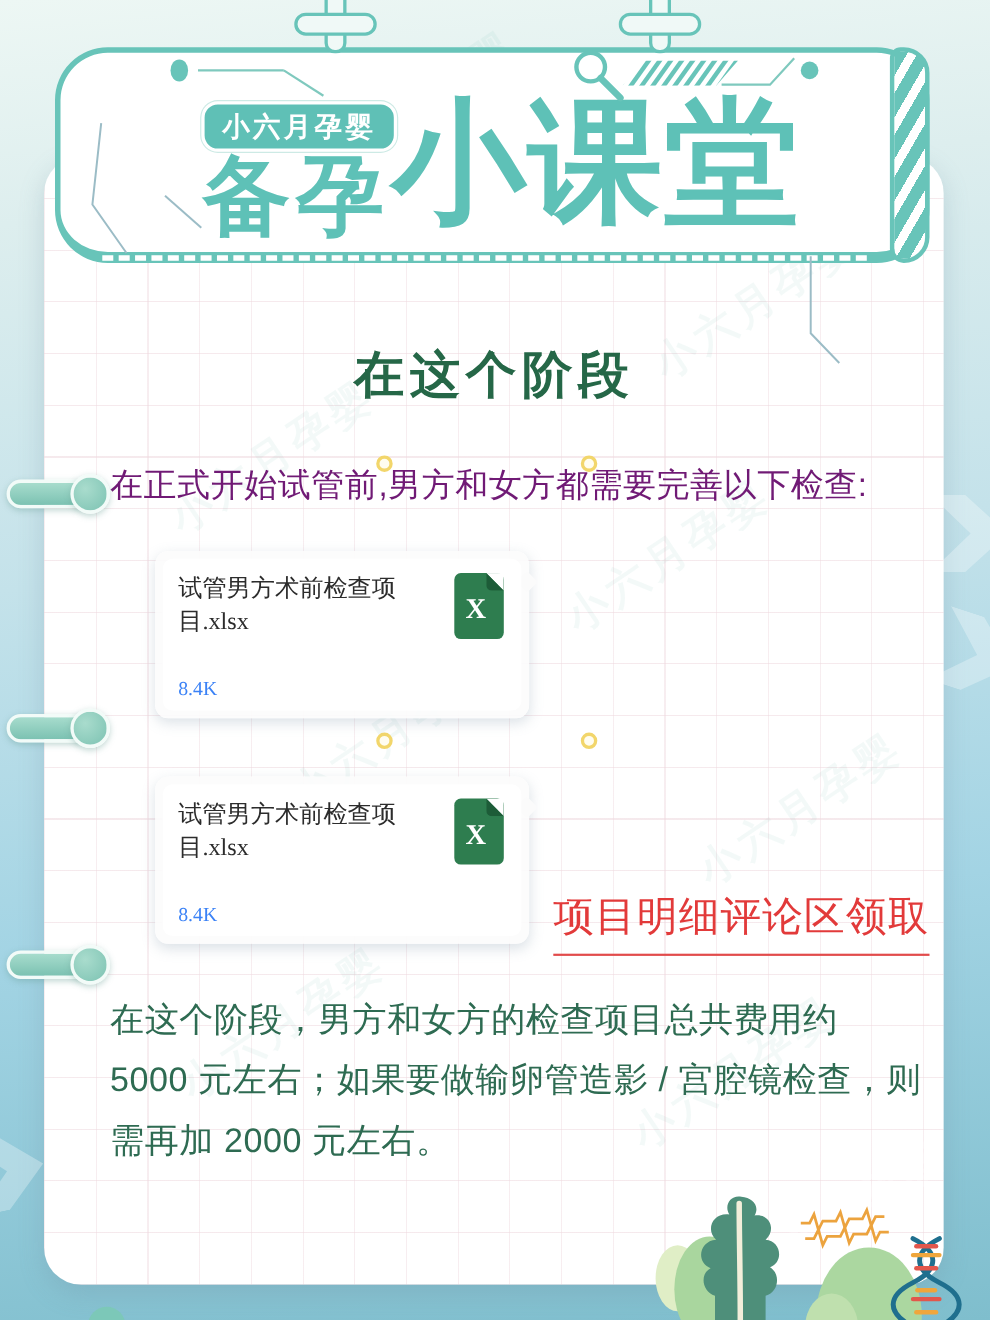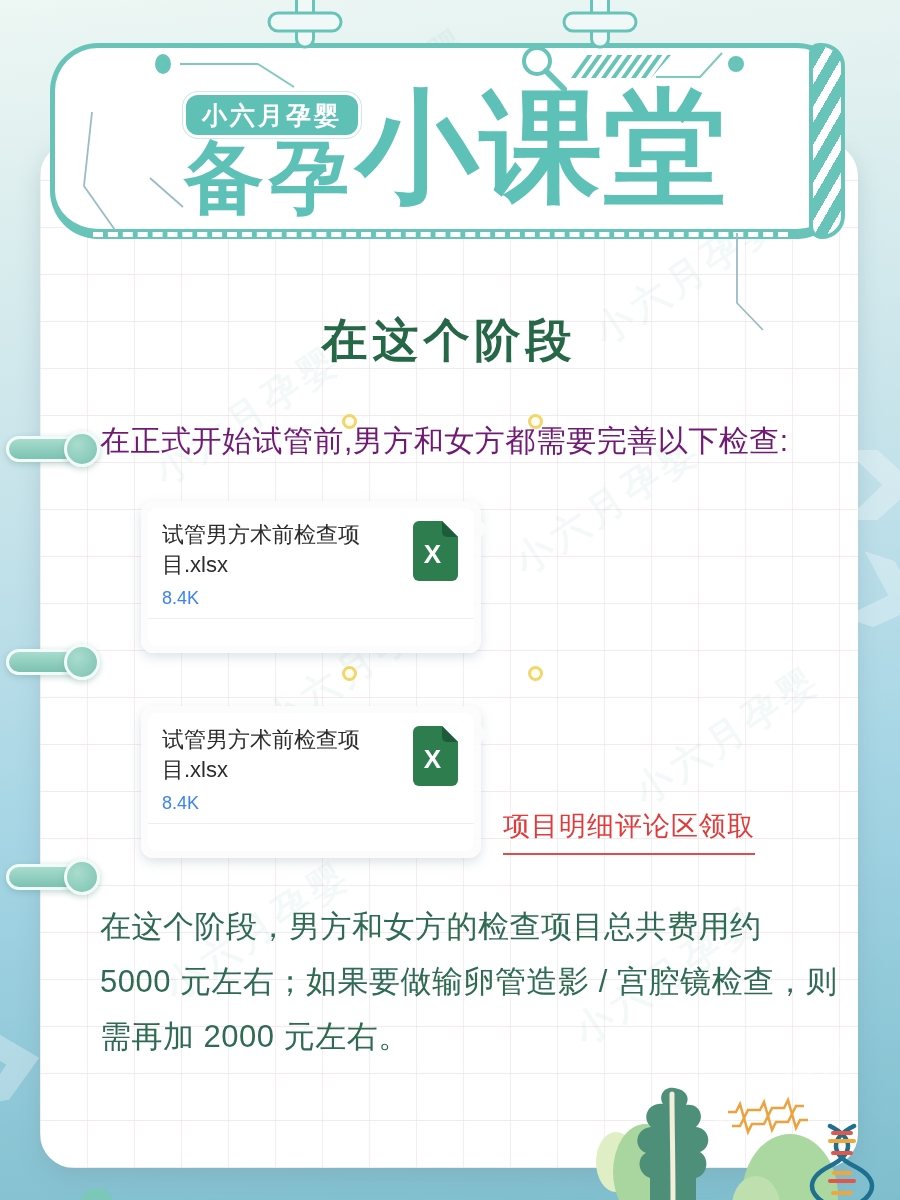--- a/index.html
+++ b/index.html
@@ -49,31 +49,31 @@
     letter-spacing:5px;z-index:31;line-height:1;margin-top:12px;}
   .t-ketang{left:356px;top:86px;font-size:122px;font-weight:900;color:#5ec1b7;
     letter-spacing:2px;z-index:31;line-height:1;}
 
   
   .section-title{left:40px;top:310px;width:818px;text-align:center;z-index:10;
     font-size:46px;font-weight:900;color:#256747;letter-spacing:5px;}
   .intro{left:100px;top:421px;z-index:10;font-size:30px;color:#701a75;letter-spacing:.5px;}
   .paragraph{left:100px;top:899px;width:738px;z-index:10;
     font-size:31px;line-height:55px;color:#2e6b52;letter-spacing:.5px;}
-  .note-red{left:503px;top:808px;z-index:10;font-size:27px;color:#e23a3a;
+  .note-red{left:503px;top:808px;z-index:10;font-size:37px;color:#e23a3a;
     border-bottom:2px solid #e24b4b;padding-bottom:9px;letter-spacing:1px;font-weight:500;}
 
   
   .file-wrap{left:141px;width:340px;height:152px;z-index:12;
     background:rgba(252,252,252,.9);border-radius:12px;
     box-shadow:0 4px 12px rgba(140,160,175,.30);}
   .file-wrap .tail{position:absolute;right:-5px;top:21px;width:14px;height:14px;
     background:#fbfbfb;border-radius:2px;transform:rotate(45deg);}
   .file-card{position:absolute;left:7px;right:7px;top:7px;bottom:7px;background:#ffffff;
-    border-radius:9px;overflow:hidden;display:flex;flex-direction:column;}
+    border-radius:9px;overflow:hidden;display:flex;flex-direction:row;font-family:Liberation Serif, serif;}
   .file-main{flex:1;position:relative;padding:12px 14px;}
   .file-name{width:208px;font-size:22px;line-height:30px;color:#2c2c2c;word-break:break-all;}
   .file-size{position:absolute;left:14px;bottom:9px;font-size:18px;color:#3b82f6;text-align:center;}
   .file-footer{height:27px;border-top:1px solid #efefef;background:#ffffff;}
   .file-icon{position:absolute;right:16px;top:13px;width:45px;height:60px;
     background:#2e7d4f;border-radius:6px;}
   .file-icon .cut{position:absolute;top:0;right:0;width:16px;height:16px;background:#ffffff;
     clip-path:polygon(0 0,100% 0,100% 100%);}
   .file-icon .fold{position:absolute;top:0;right:0;width:16px;height:16px;background:#1d5c38;
     clip-path:polygon(0 0,0 100%,100% 100%);border-bottom-left-radius:5px;}

